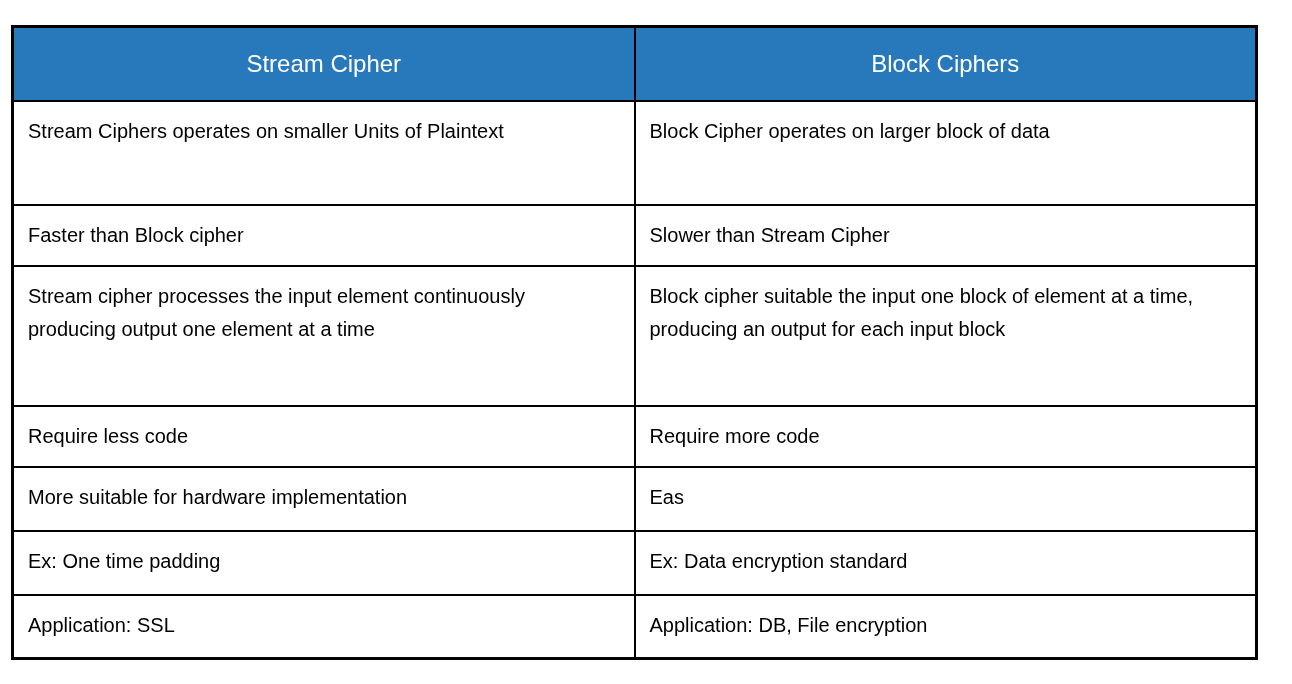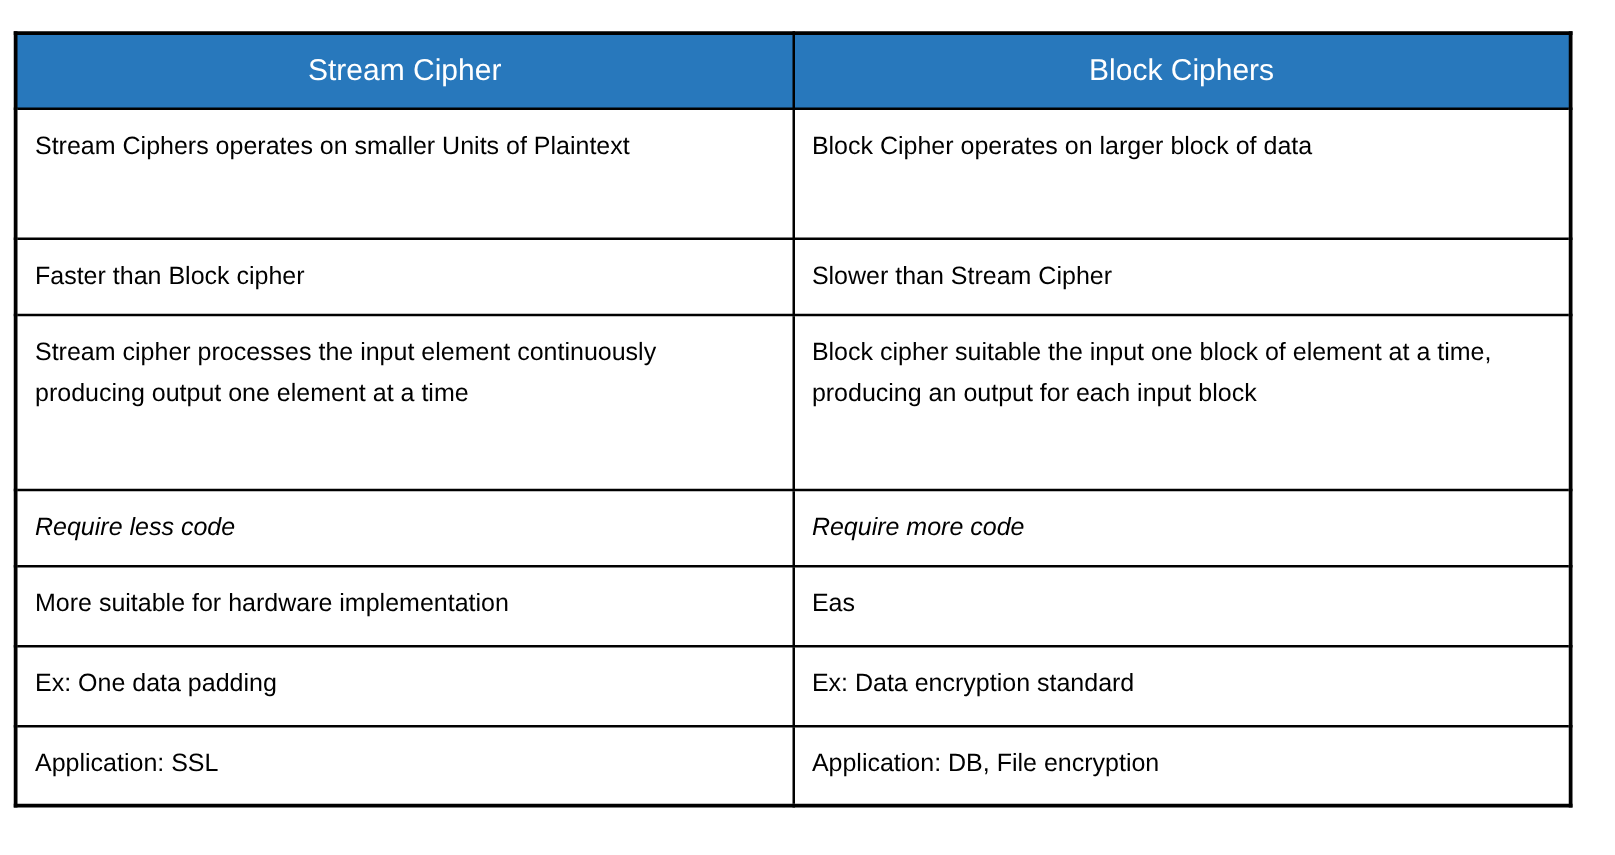--- a/index.html
+++ b/index.html
@@ -32,36 +32,36 @@
   }
   table.compare-table col { width: 50%; }
   table.compare-table th {
     background: var(--header-bg);
     color: var(--header-text);
     font-size: 24px;
     font-weight: 400;
     text-align: center;
     vertical-align: middle;
     border: 2px solid var(--border);
-    height: 60px;
+    height: 74px;
     padding: 0 10px;
   }
   table.compare-table td {
     color: var(--cell-text);
     font-size: 20px;
     line-height: 33px;
     text-align: left;
     vertical-align: top;
     border: 2px solid var(--border);
     padding: 13px 16px 13px 14px;
   }
   tbody tr:nth-child(1) td { height: 104px; }
   tbody tr:nth-child(2) td { height: 60px; }
   tbody tr:nth-child(3) td { height: 140px; }
-  tbody tr:nth-child(4) td { height: 58px; font-style: italic; }
+  tbody tr:nth-child(4) td { height: 58px; }
   tbody tr:nth-child(5) td { height: 64px; }
   tbody tr:nth-child(6) td { height: 64px; }
   tbody tr:nth-child(7) td { height: 64px; }
 </style>
 </head>
 <body>
 
 <div class="table-wrap">
   <table class="compare-table">
     <colgroup>
@@ -89,21 +89,21 @@
       </tr>
       <tr>
         <td>Require less code</td>
         <td>Require more code</td>
       </tr>
       <tr>
         <td>More suitable for hardware implementation</td>
         <td>Eas</td>
       </tr>
       <tr>
-        <td>Ex: One data padding</td>
+        <td>Ex: One time padding</td>
         <td>Ex: Data encryption standard</td>
       </tr>
       <tr>
         <td>Application: SSL</td>
         <td>Application: DB, File encryption</td>
       </tr>
     </tbody>
   </table>
 </div>
 

